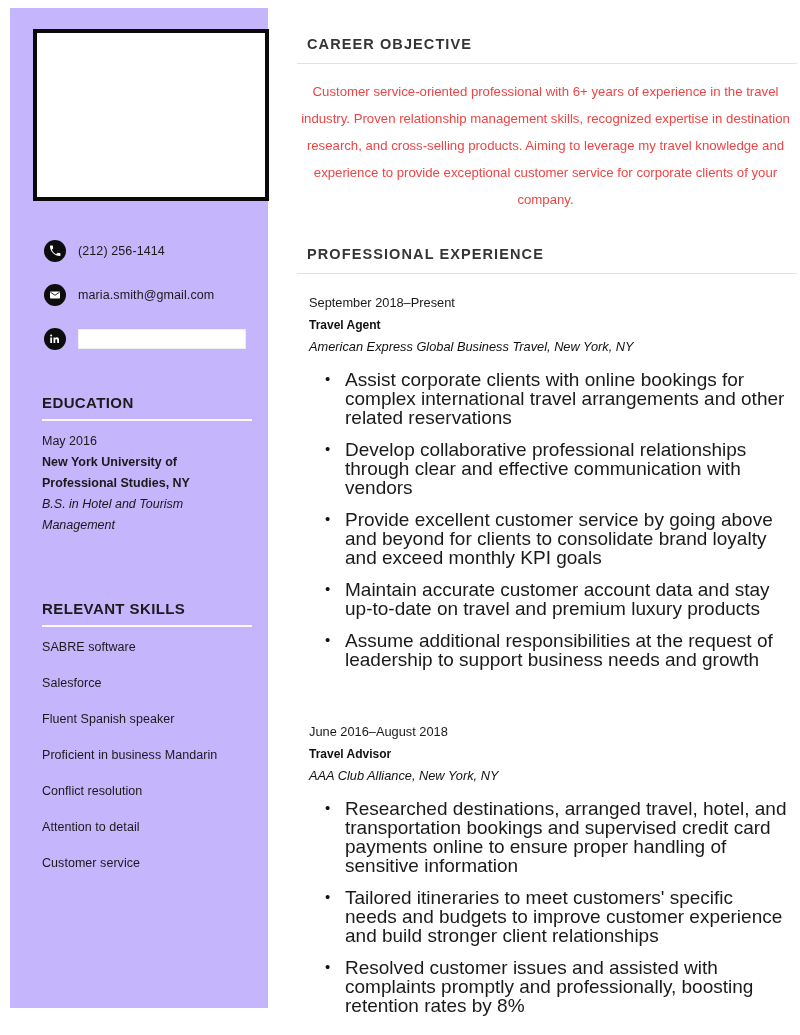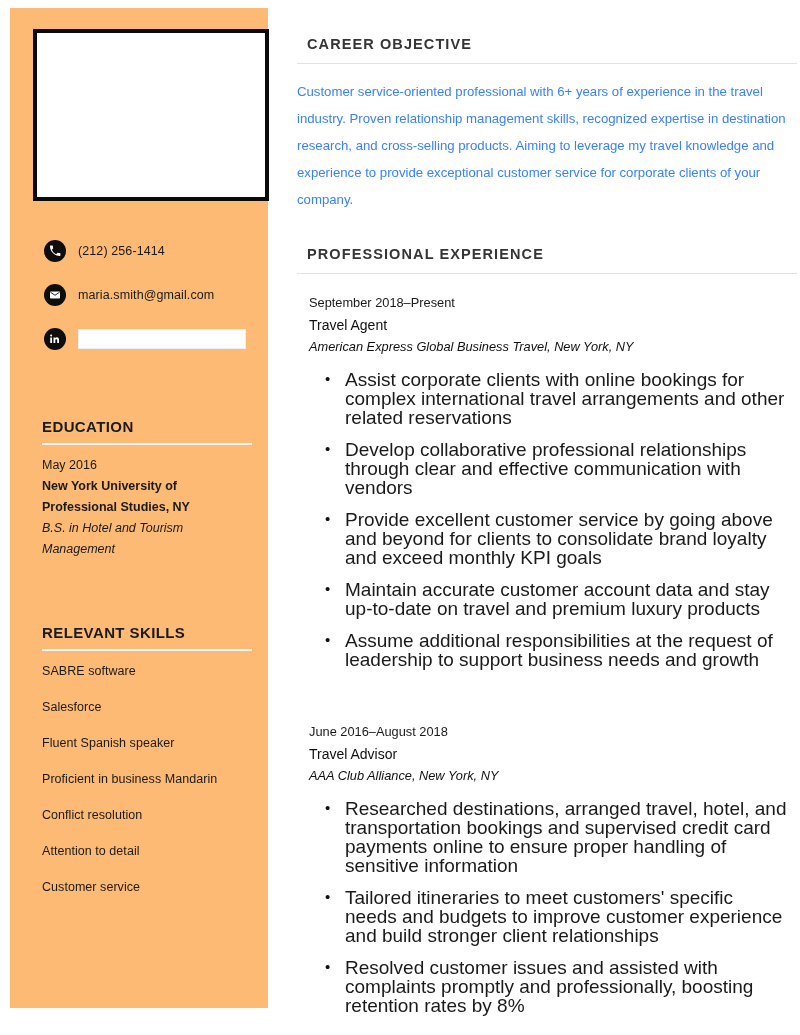--- a/index.html
+++ b/index.html
@@ -24,21 +24,21 @@
     background: #ffffff;
   }
 
   
   .sidebar {
     position: absolute;
     left: 10px;
     top: 8px;
     width: 258px;
     height: 1000px;
-    background: #fdba74;
+    background: #c4b5fd;
     box-sizing: border-box;
     padding: 12px;
   }
 
   .photo-frame {
     position: absolute;
     left: 23px;
     top: 21px;
     width: 236px;
     height: 172px;
@@ -80,21 +80,21 @@
   }
   .linkedin-box {
     margin-left: 12px;
     width: 168px;
     height: 20px;
     background: #ffffff;
     border: 1px solid #efefef;
     box-sizing: border-box;
   }
 
-  .side-section { position: absolute; left: 0; width: 258px; margin-top: 24px; }
+  .side-section { position: absolute; left: 0; width: 258px; }
   .side-section.education { top: 386px; }
   .side-section.skills    { top: 592px; }
 
   .side-heading {
     font-size: 15px;
     font-weight: bold;
     letter-spacing: .4px;
     color: #1b1b1b;
     padding: 0 0 0 32px;
     margin: 0;
@@ -145,31 +145,32 @@
   }
   .main-rule {
     height: 1px;
     background: #e2e2e2;
     margin: 9px 0 0 0;
   }
 
   .objective {
     font-size: 13.2px;
     line-height: 27px;
-    color: #3b82f6;
+    color: #ef4444;
     margin: 14px 0 0 0;
     padding: 0 3px 0 0;
+    text-align: center;
   }
 
   .exp-section { margin-top: 33px; }
 
   .job { margin-top: 18px; padding-left: 12px; }
   .job.second { margin-top: 52px; }
   .job-date   { font-size: 12.8px; line-height: 22px; color: #1a1a1a; }
-  .job-title  { font-size: 14px; line-height: 22px; font-weight: normal; color: #101010; }
+  .job-title  { font-size: 12px; line-height: 22px; font-weight: bold; color: #101010; }
   .job-company{ font-size: 12.8px; line-height: 22px; font-style: italic; color: #101010; }
 
   .bullets {
     margin: 12px 0 0 0;
     padding: 0 0 0 36px;
     list-style: none;
   }
   .bullets li {
     position: relative;
     font-size: 19px;

